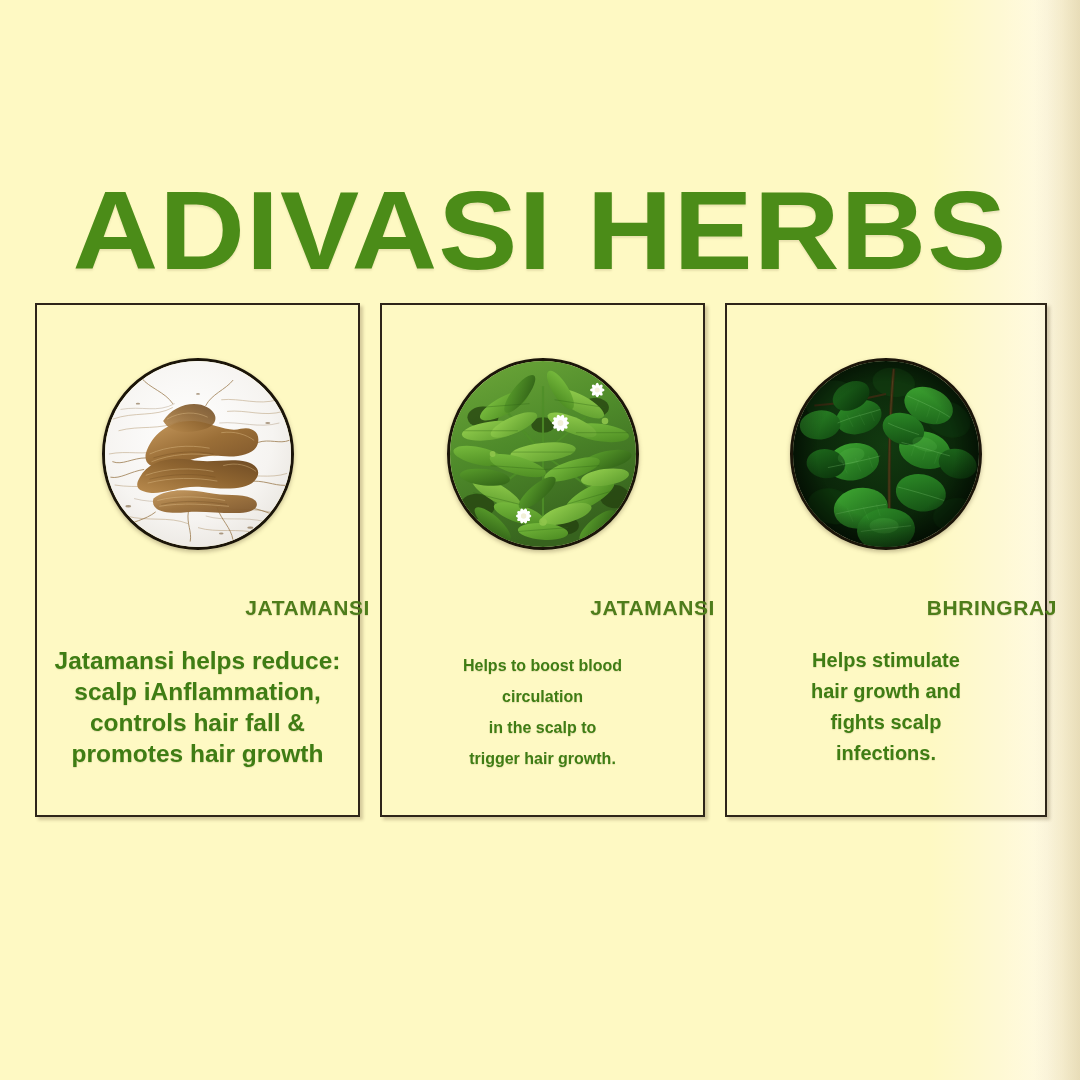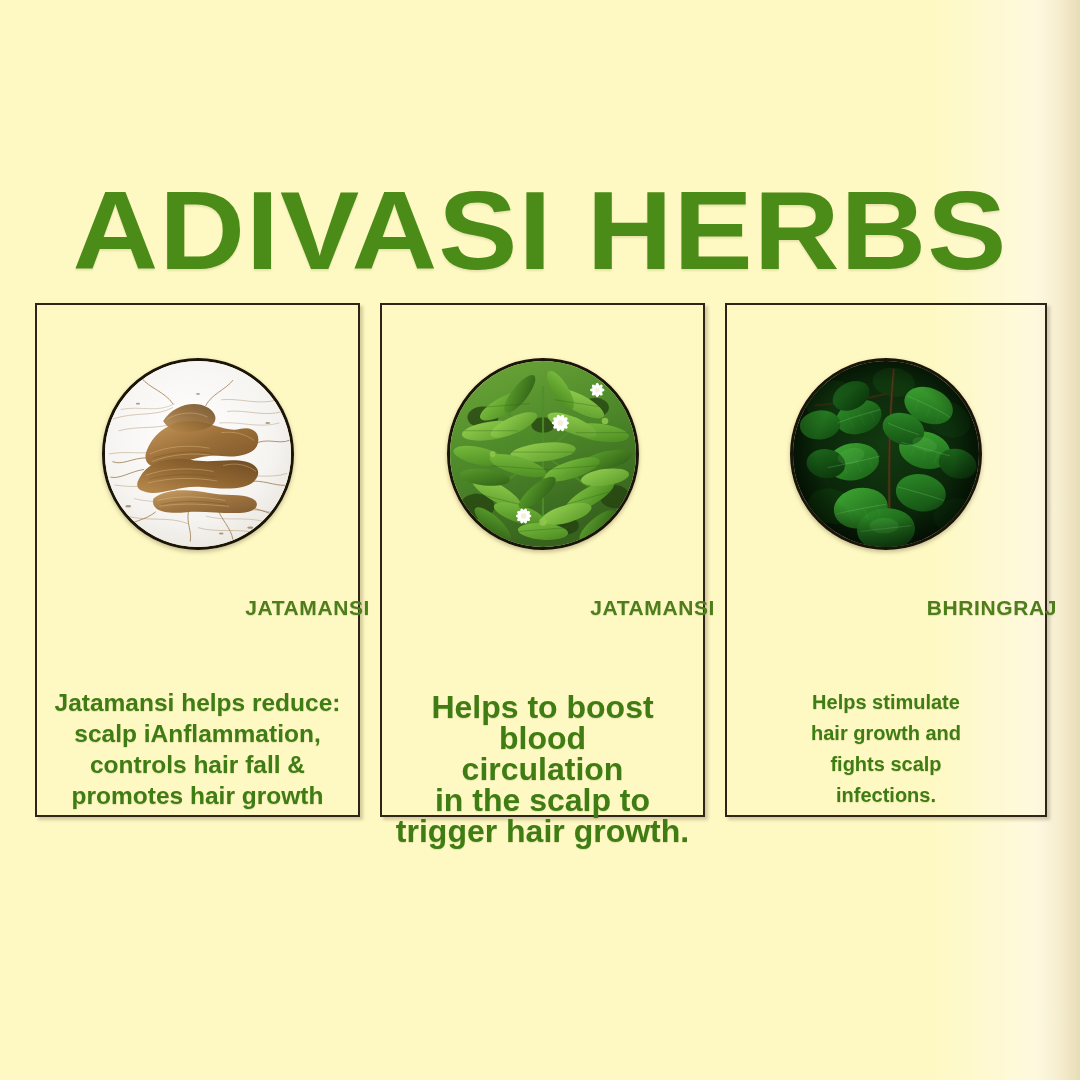--- a/index.html
+++ b/index.html
@@ -129,23 +129,22 @@
     left: 8px;
     width: calc(100% - 16px);
     text-align: center;
     color: #3f7d14;
     font-family: "Liberation Sans", sans-serif;
     font-weight: bold;
     font-size: 24.5px;
     line-height: 31px;
     white-space: pre-line;
     text-shadow: 0 1px 1px rgba(150,130,90,0.22);
-    margin-top: 42px;
-  }
-  .card-2 .herb-desc { top: 345px; font-size: 32px; }
+  }
+  .card-2 .herb-desc { top: 345px; font-size: 16px; }
   .card-3 .herb-desc { top: 340px; font-size: 20px; }
 </style>
 </head>
 <body>
 
 <div id="poster">
 
   <div id="bg-sheen"></div>
   <div id="bg-sheen2"></div>
 

